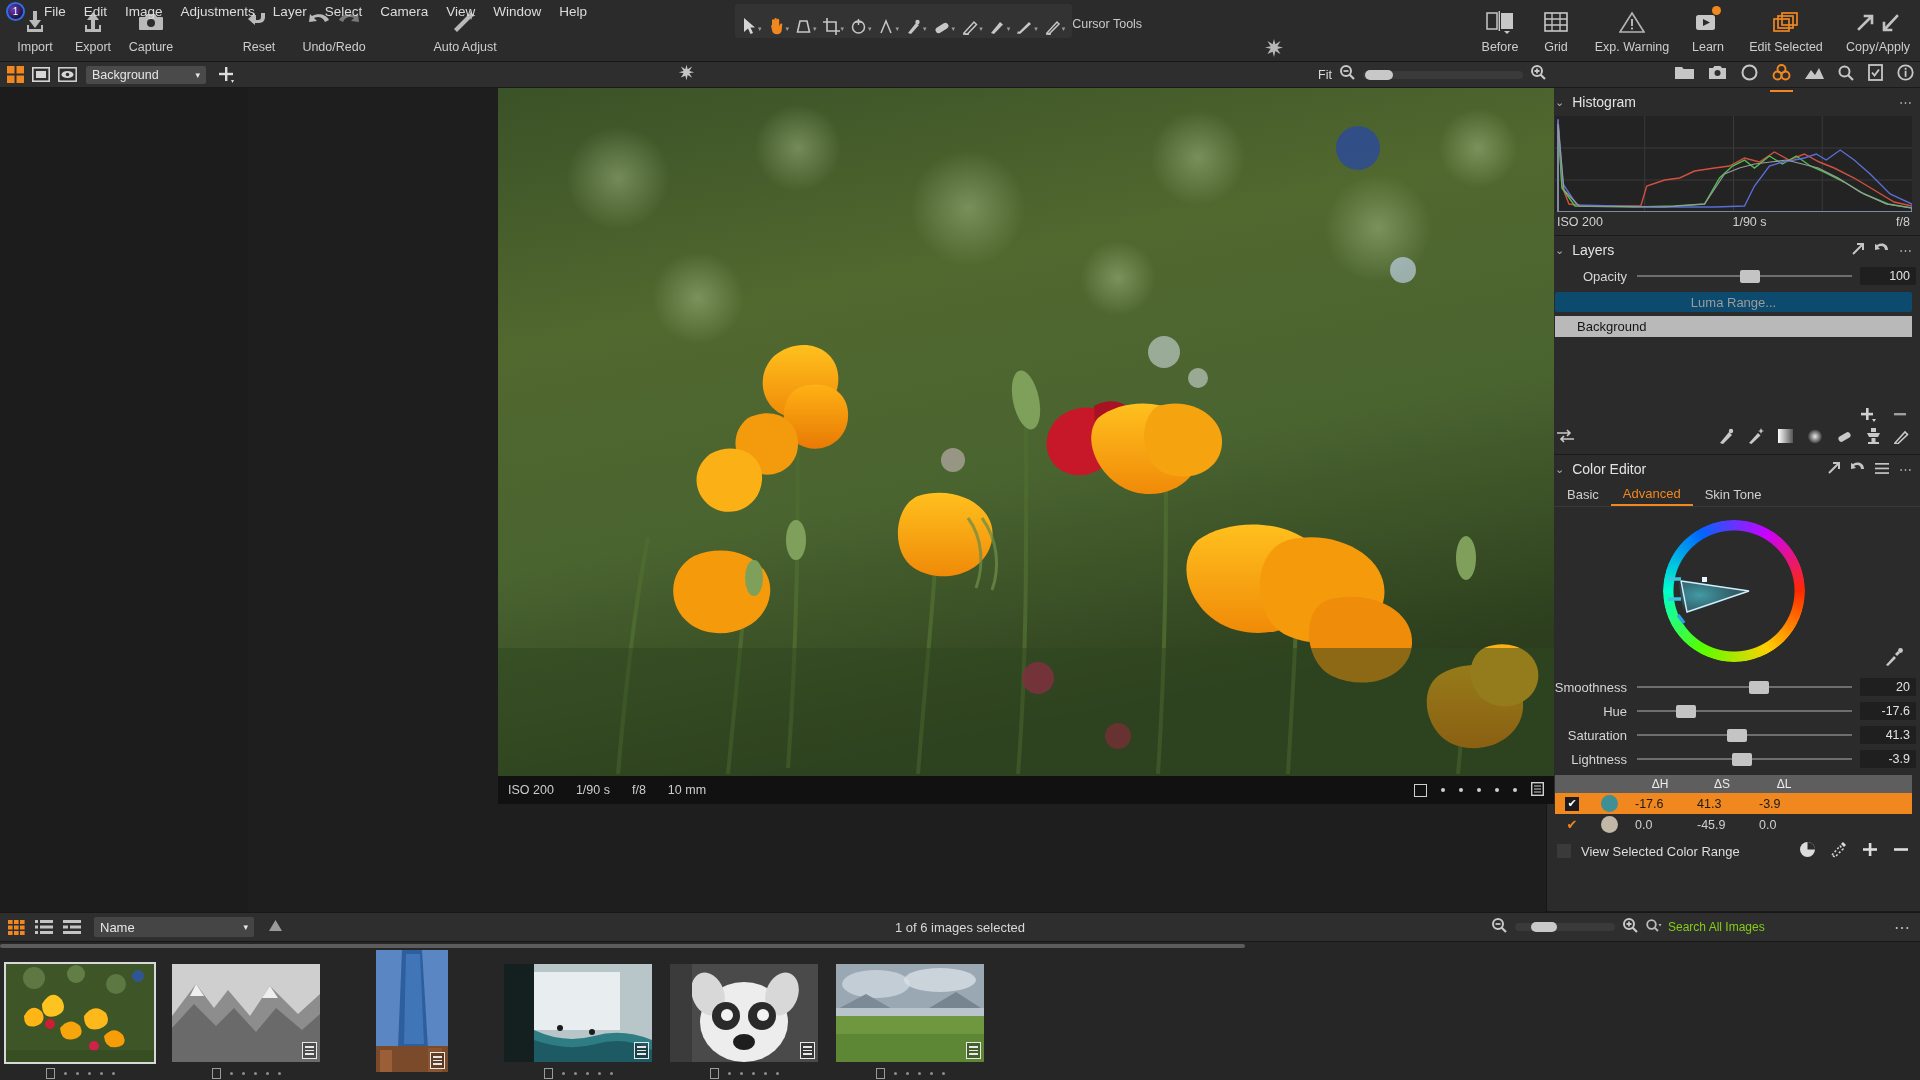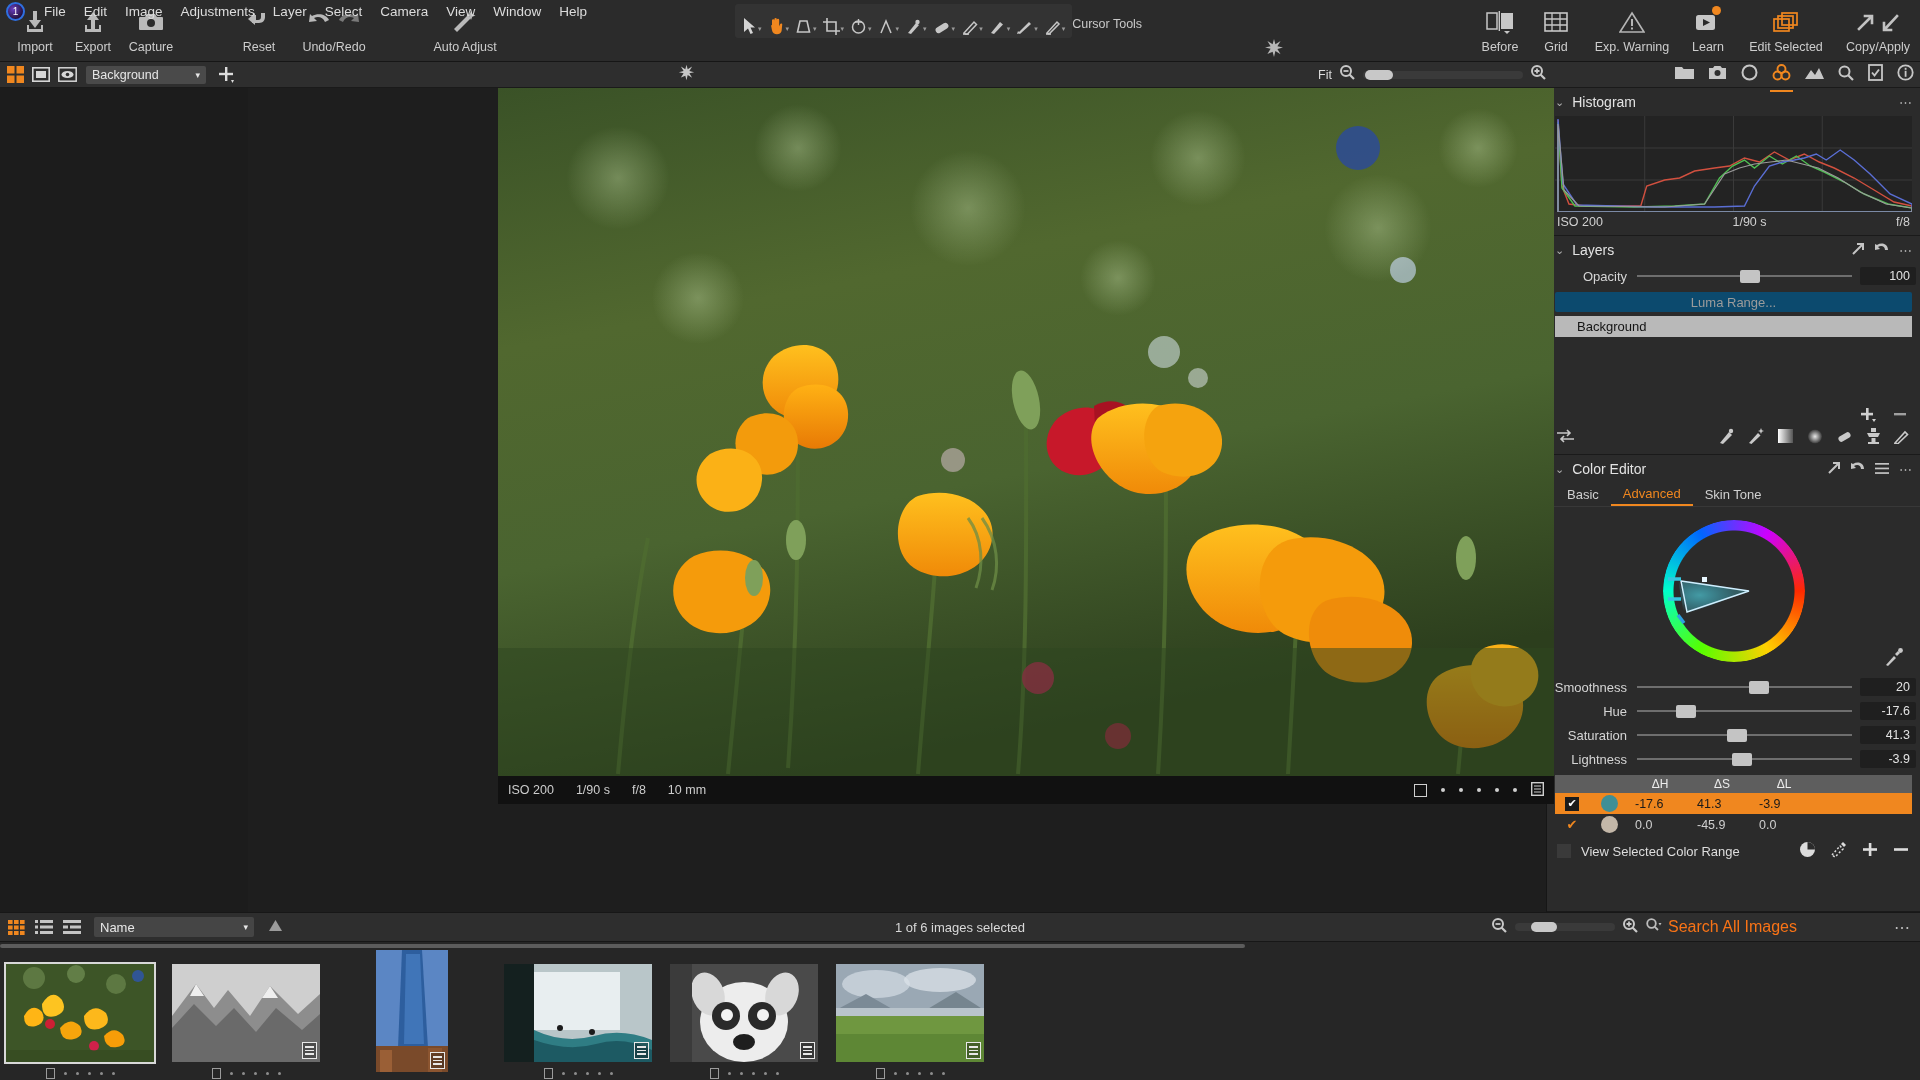--- a/index.html
+++ b/index.html
@@ -163,21 +163,21 @@
   .browserbar { height:30px; background:#2e2e2e; display:flex; align-items:center;
                 flex:0 0 30px; border-top:1px solid #171717; border-bottom:1px solid #171717; position:relative; }
   .bb-icon { width:24px; height:20px; display:flex; align-items:center; justify-content:center; margin-left:4px; }
   .namebox { margin-left:10px; width:160px; height:20px; background:#454545; border-radius:2px;
              display:flex; align-items:center; justify-content:space-between; padding:0 6px; font-size:13px; color:#e8e8e8; }
   .sortarrow { margin-left:14px; color:#9a9a9a; }
   .bb-center { position:absolute; left:0; right:0; text-align:center; font-size:13px; color:#d8d8d8; pointer-events:none; }
   .bb-right { position:absolute; right:10px; display:flex; align-items:center; gap:8px; }
   .bb-slider { width:100px; height:8px; background:#3a3a3a; border-radius:4px; position:relative; }
   .bb-slider .k { position:absolute; left:16px; top:-1px; width:26px; height:10px; background:#c8c8c8; border-radius:5px; }
-  .searchbox { width:240px; height:18px; display:flex; align-items:center; gap:6px; font-size:16px; color:#f97316; }
+  .searchbox { width:240px; height:18px; display:flex; align-items:center; gap:6px; font-size:12px; color:#84cc16; }
 
   
   .filmstrip { height:130px; background:#262626; flex:0 0 130px; display:flex; align-items:flex-start;
                padding:14px 0 0 6px; gap:18px; position:relative; overflow:hidden; }
   .thumb-cell { width:148px; display:flex; flex-direction:column; align-items:center; }
   .thumb-cell.selected .thumb-img { outline:2px solid #d8d8d8; }
   .thumb-img { width:148px; height:98px; position:relative; overflow:hidden; background:#555; }
   .thumb-img.portrait { width:72px; height:122px; margin-top:-14px; }
   .thumb-badge { position:absolute; right:3px; bottom:3px; width:15px; height:17px;
                  border:1.4px solid #e8e8e8; background:rgba(20,20,20,0.35);

